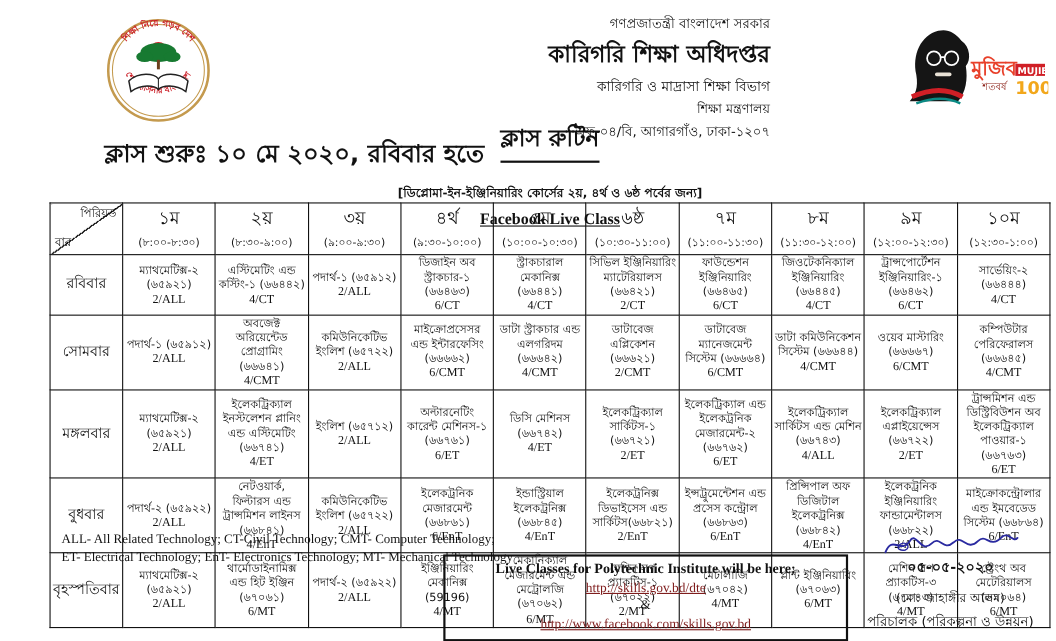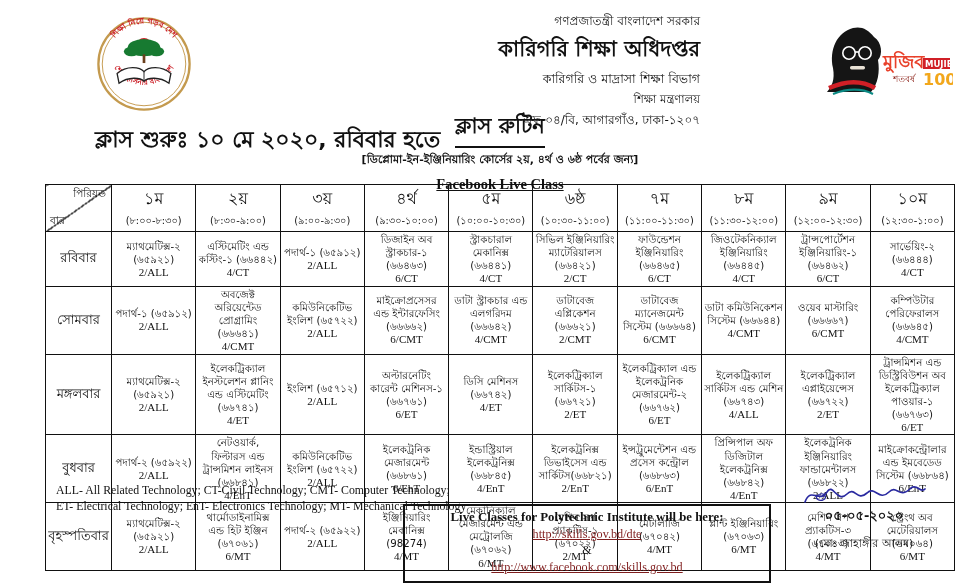--- a/index.html
+++ b/index.html
@@ -14,21 +14,21 @@
   .h-line3 { font-size:12.5px; margin-top:2px; }
   .h-line4 { font-size:11.5px; margin-top:1px; }
   .h-line5 { font-size:12px; margin-top:1px; }
   .seal { position:absolute; left:94px; top:16px; width:100px; height:96px; }
   .mujib { position:absolute; left:823px; top:22px; width:130px; height:84px; }
 
   
   .start-date { position:absolute; left:95px; top:122px; font-size:22px; font-weight:bold; }
   .title-center { position:absolute; left:320px; top:110px; width:360px; text-align:center; }
   .routine-title { display:inline-block; font-size:21px; font-weight:bold; border-bottom:2px solid #111; padding-bottom:1px; }
-  .routine-sub { font-size:11px; font-weight:bold; margin-top:3px; }
+  .routine-sub { font-size:11px; font-weight:bold; margin-top:19px; }
   .fb-live { display:inline-block; font-family:"Liberation Serif", serif; font-size:14.5px; font-weight:bold; text-decoration:underline; margin-top:6px; }
 
   
   .routine-table { position:absolute; left:45px; top:184px; width:910px; border-collapse:collapse; table-layout:fixed; }
   .routine-table td { border:1px solid #111; text-align:center; vertical-align:middle; padding:1px 2px; overflow:hidden; }
   .col-day { width:66px; }
   .head-row td { height:33px; }
   .p-label { font-size:16px; }
   .p-time { font-size:9.8px; }
   .corner { position:relative;
@@ -360,21 +360,21 @@
           </td>
           <td class="class-cell">
             <div class="subj">থার্মোডাইনামিক্স এন্ড হিট ইঞ্জিন (৬৭০৬১)</div>
             <div class="grp">6/MT</div>
           </td>
           <td class="class-cell">
             <div class="subj">পদার্থ-২ (৬৫৯২২)</div>
             <div class="grp">2/ALL</div>
           </td>
           <td class="class-cell">
-            <div class="subj">ইঞ্জিনিয়ারিং মেকানিক্স (98274)</div>
+            <div class="subj">ইঞ্জিনিয়ারিং মেকানিক্স (59196)</div>
             <div class="grp">4/MT</div>
           </td>
           <td class="class-cell">
             <div class="subj">মেকানিক্যাল মেজারমেন্ট এন্ড মেট্রোলজি (৬৭০৬২)</div>
             <div class="grp">6/MT</div>
           </td>
           <td class="class-cell">
             <div class="subj">মেশিন সপ প্র্যাকটিস-১ (৬৭০২২)</div>
             <div class="grp">2/MT</div>
           </td>
@@ -410,15 +410,16 @@
     <a class="live-link">http://www.facebook.com/skills.gov.bd</a>
   </div>
 
   <div class="sign-block">
     <svg class="sign-svg" width="130" height="28" viewBox="0 0 130 28" aria-hidden="true">
       <path d="M6,22 C12,6 20,24 28,12 C34,2 38,24 48,14 C56,6 58,22 68,13 C76,5 80,22 90,12 C98,4 100,20 112,8 C118,3 122,14 126,9" fill="none" stroke="#2a2aa0" stroke-width="1.7" stroke-linecap="round"></path>
       <path d="M18,16 C24,10 30,18 24,20 C20,21 16,19 18,16 Z" fill="none" stroke="#2a2aa0" stroke-width="1.3"></path>
     </svg>
     <div class="sign-date">০৫-০৫-২০২০</div>
     <div class="sign-name">(মো: জাহাঙ্গীর আলম)</div>
+    <div class="sign-desg">পরিচালক (পরিকল্পনা ও উন্নয়ন)</div>
   </div>
 
 </div>
 
 </body></html>

